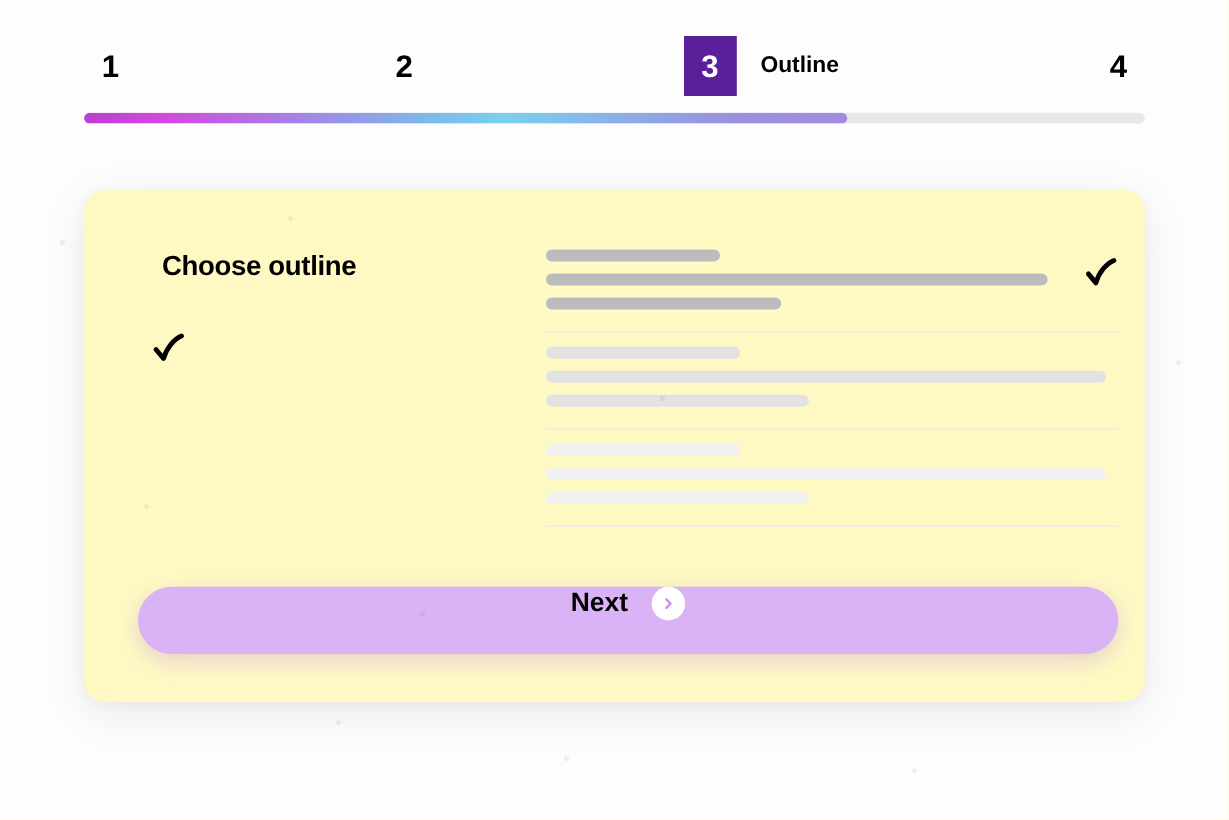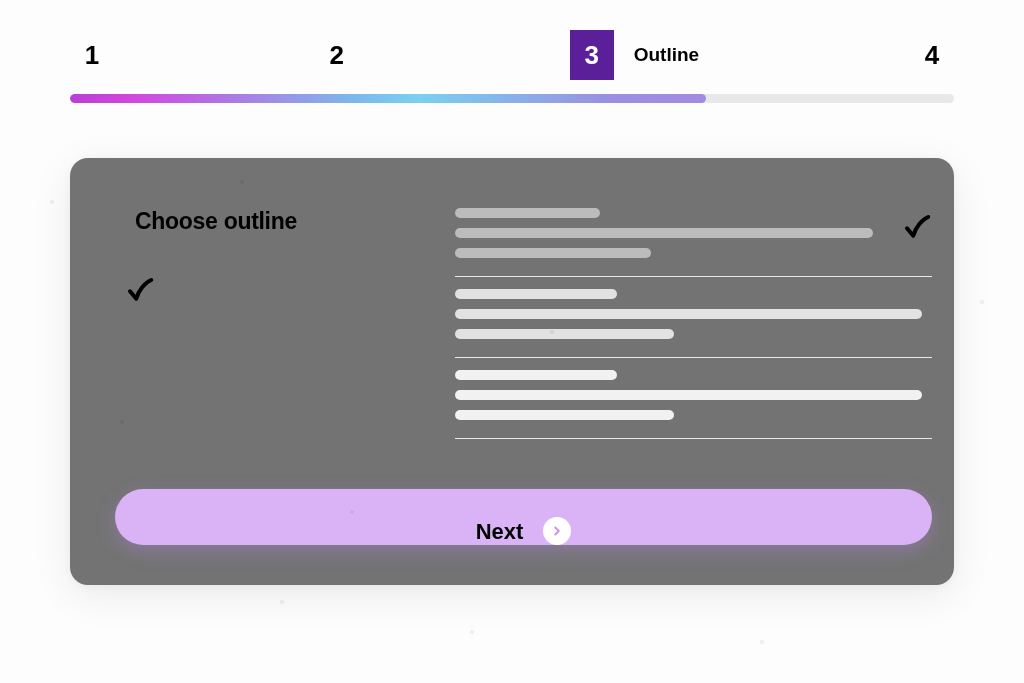--- a/index.html
+++ b/index.html
@@ -59,21 +59,21 @@
       overflow: hidden;
       margin-bottom: 55px;
     }
     .progress-fill {
       height: 100%;
       width: 72%;
       background: linear-gradient(90deg, #b93fd4 0%, #d347de 10%, #7cb9eb 45%, #7ad0ee 55%, #9a8fe0 85%, #a38ae0 100%);
       border-radius: 5px;
     }
     .card {
-      background: #737373;
+      background: #fef9c3;
       border-radius: 18px;
       box-shadow: 0 10px 40px rgba(0,0,0,0.08), 0 2px 10px rgba(0,0,0,0.04);
       padding: 50px 22px 40px 45px;
     }
     .card-body {
       display: flex;
       gap: 40px;
       margin-bottom: 50px;
     }
     .left-col {
@@ -122,21 +122,21 @@
     .next-button {
       width: 100%;
       background: #d9b3f5;
       color: #000;
       border: none;
       border-radius: 40px;
       height: 56px;
       font-size: 22px;
       font-weight: 700;
       display: flex;
-      align-items: flex-end;
+      align-items: flex-start;
       justify-content: center;
       gap: 20px;
       cursor: pointer;
       box-shadow: 0 6px 18px rgba(184,134,232,0.35);
     }
     .next-icon-circle {
       width: 28px;
       height: 28px;
       background: #fff;
       border-radius: 50%;

